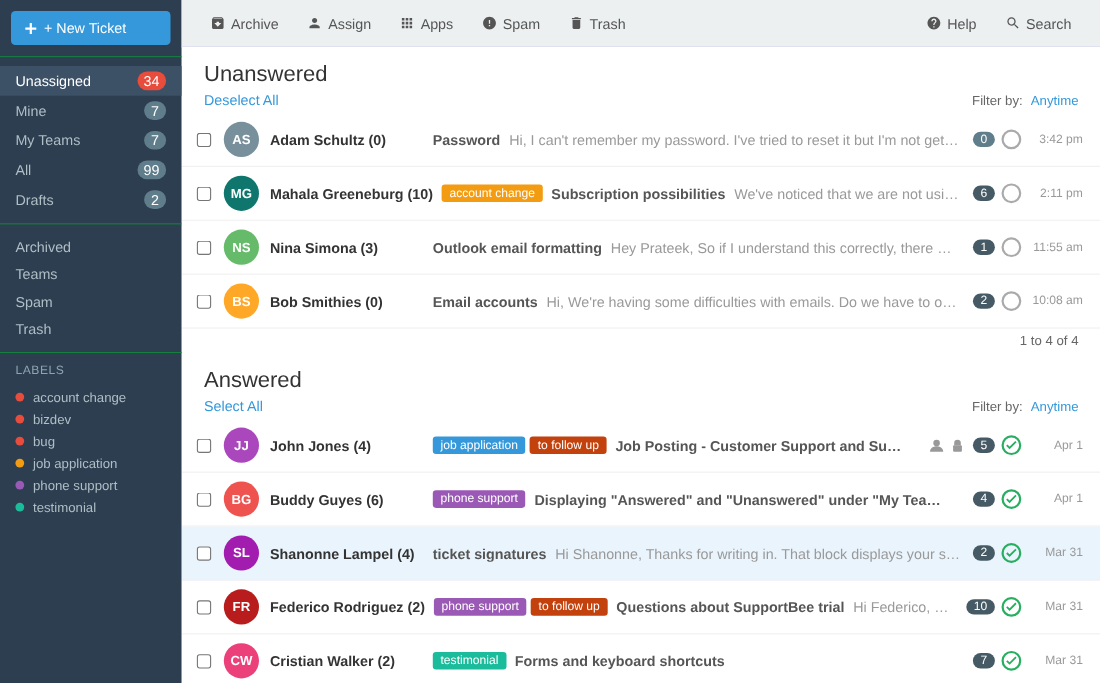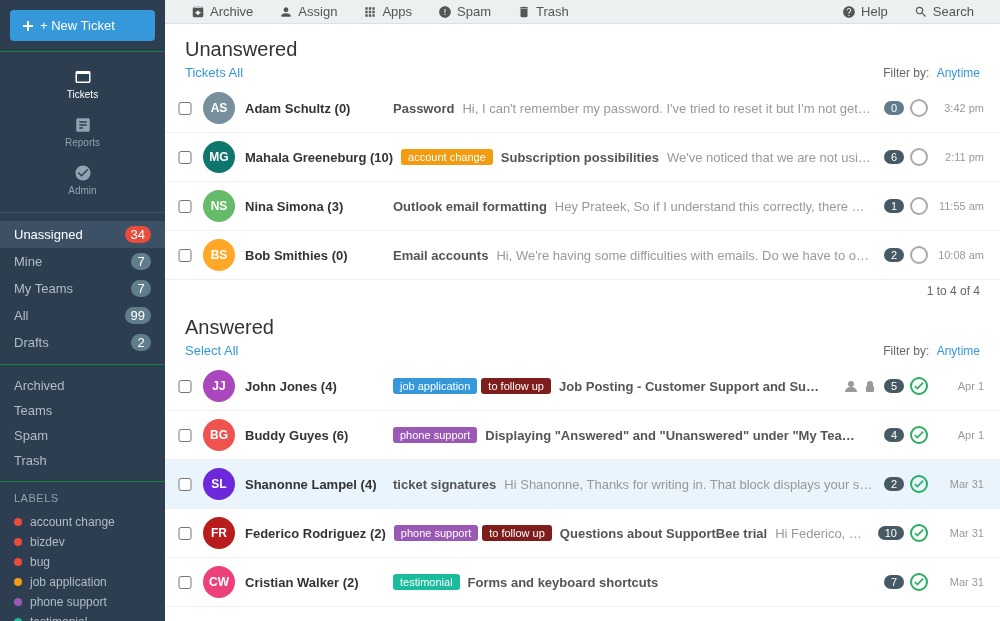--- a/index.html
+++ b/index.html
@@ -96,21 +96,21 @@
       display: flex;
       flex-direction: column;
       overflow: hidden;
     }
     .toolbar {
       background: #ecf0f1;
       border-bottom: 1px solid #dde;
       padding: 0 14px;
       display: flex;
       align-items: center;
-      height: 24px;
+      height: 43px;
       gap: 2px;
     }
     .toolbar-btn {
       display: flex;
       align-items: center;
       gap: 5px;
       padding: 5px 12px;
       background: none;
       border: none;
       border-radius: 4px;
@@ -194,21 +194,21 @@
       padding: 2px 7px;
       border-radius: 3px;
       font-size: 11px;
       color: white;
       white-space: nowrap;
     }
     .tag-yellow { background: #f39c12; }
     .tag-blue { background: #3498db; }
     .tag-purple { background: #9b59b6; }
     .tag-teal { background: #1abc9c; }
-    .tag-orange { background: #7f1d1d; }
+    .tag-orange { background: #c2410c; }
     .ticket-subject {
       font-weight: 600;
       color: #555;
       white-space: nowrap;
       overflow: hidden;
       text-overflow: ellipsis;
       font-size: 13px;
     }
     .ticket-preview {
       color: #999;
@@ -261,58 +261,38 @@
       color: #aaa;
     }
 
     
     .av-gray { background: #78909c; }
     .av-blue { background: #0f766e; }
     .av-green { background: #66bb6a; }
     .av-orange { background: #ffa726; }
     .av-purple { background: #ab47bc; }
     .av-red { background: #ef5350; }
-    .av-teal { background: #6d28d9; }
+    .av-teal { background: #a21caf; }
     .av-pink { background: #ec407a; }
     .av-indigo { background: #b91c1c; }
   </style>
 </head>
 <body>
 
 <div class="sidebar">
   <div class="sidebar-top">
     <button class="new-ticket-btn">
       <svg width="12" height="12" viewBox="0 0 12 12" fill="none">
           <line x1="6" y1="1" x2="6" y2="11" stroke="white" stroke-width="2"></line>
           <line x1="1" y1="6" x2="11" y2="6" stroke="white" stroke-width="2"></line>
         </svg>
       <span>+ New Ticket</span>
     </button>
   </div>
 
-  <div class="nav-icons">
-    <div class="nav-icon-item active">
-      <svg width="18" height="18" viewBox="0 0 24 24" fill="currentColor">
-          <path d="M20 4H4c-1.1 0-2 .9-2 2v12c0 1.1.9 2 2 2h16c1.1 0 2-.9 2-2V6c0-1.1-.9-2-2-2zm0 14H4V8h16v10z"></path>
-        </svg>
-      <span>Tickets</span>
-    </div>
-    <div class="nav-icon-item">
-      <svg width="18" height="18" viewBox="0 0 24 24" fill="currentColor">
-          <path d="M19 3H5c-1.1 0-2 .9-2 2v14c0 1.1.9 2 2 2h14c1.1 0 2-.9 2-2V5c0-1.1-.9-2-2-2zm-7 14H7v-2h5v2zm5-4H7v-2h10v2zm0-4H7V7h10v2z"></path>
-        </svg>
-      <span>Reports</span>
-    </div>
-    <div class="nav-icon-item">
-      <svg width="18" height="18" viewBox="0 0 24 24" fill="currentColor">
-          <path d="M12 2C6.48 2 2 6.48 2 12s4.48 10 10 10 10-4.48 10-10S17.52 2 12 2zm-2 15l-5-5 1.41-1.41L10 14.17l7.59-7.59L19 8l-9 9z"></path>
-        </svg>
-      <span>Admin</span>
-    </div>
-  </div>
 
   <div class="sidebar-section">
     <div class="sidebar-item active">
       <span class="sidebar-item-label">Unassigned</span>
       <span class="sidebar-badge">34</span>
     </div>
     <div class="sidebar-item">
       <span class="sidebar-item-label">Mine</span>
       <span class="sidebar-badge gray">7</span>
     </div>
@@ -423,21 +403,21 @@
       </button>
     </div>
   </div>
 
   <div class="content">
 
     <div class="ticket-section-header">
       <h2 class="section-title">Unanswered</h2>
     </div>
     <div style="padding: 0 20px 4px; display:flex; justify-content:space-between; align-items:center;">
-      <a class="deselect-link">Tickets All</a>
+      <a class="deselect-link">Deselect All</a>
       <span style="font-size:12px; color:#666;">
         <span>Filter by:</span>
         <span class="filter-anytime">Anytime</span>
       </span>
     </div>
 
     <div id="unanswered-tickets">
         <div class="ticket-row">
           <input type="checkbox" class="ticket-checkbox" style="">
           <div class="ticket-avatar av-gray">AS</div>

